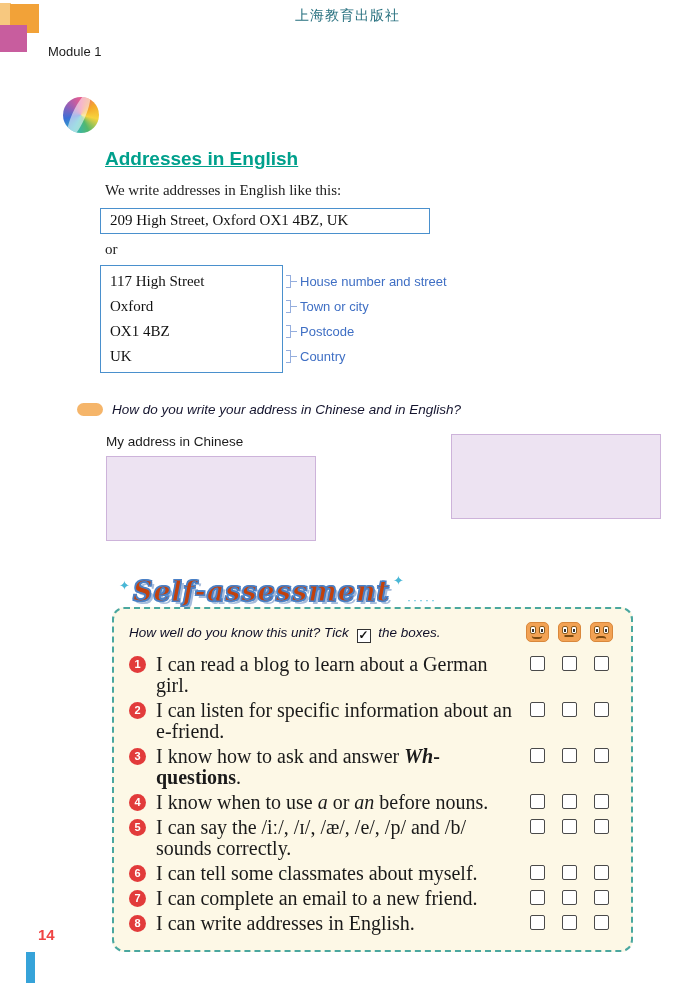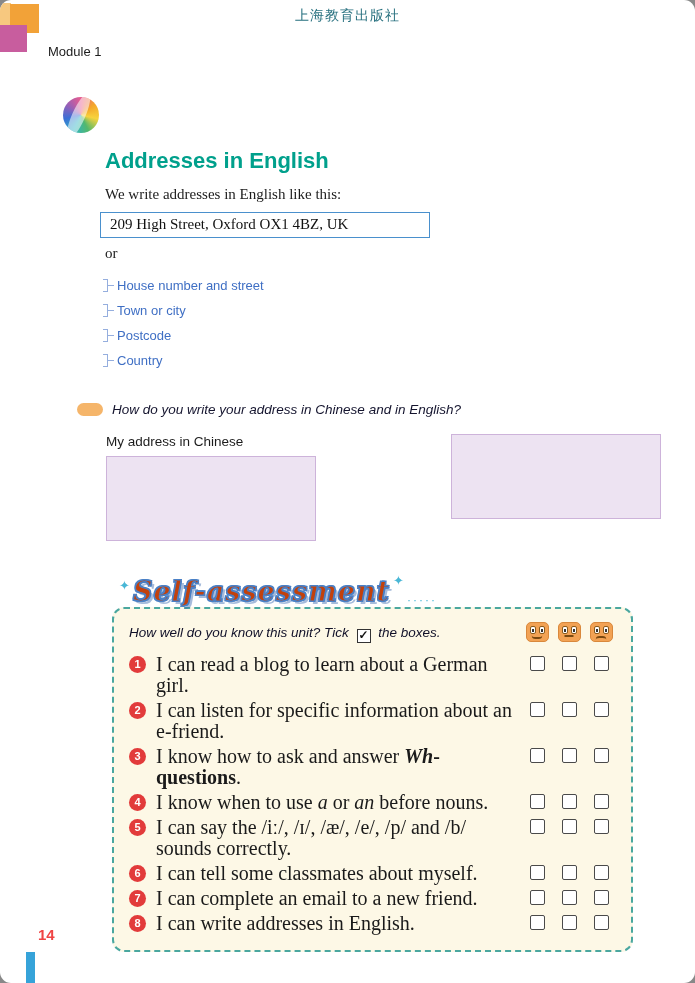--- a/index.html
+++ b/index.html
@@ -1,17 +1,17 @@
 <!DOCTYPE html>
 <html><head>
 <meta charset="utf-8">
 <style>
   html,body { margin:0; padding:0; background:#888; }
   .page { position:relative; width:695px; height:983px; background:#ffffff;
-          font-family:"Liberation Sans",sans-serif; overflow:hidden; margin:0 auto;border-radius:11px; }
+          font-family:"Liberation Sans",sans-serif; overflow:hidden; margin:0 auto; }
   .page * { box-sizing:border-box; }
 
   
   .sq-lightorange { position:absolute; left:0; top:3px; width:11px; height:23px; background:#f7c87f; }
   .sq-orange      { position:absolute; left:10px; top:4px; width:29px; height:29px; background:#f2a238; }
   .sq-overlap     { position:absolute; left:10px; top:25px; width:17px; height:8px; background:#d94f63; }
   .sq-pink        { position:absolute; left:0; top:25px; width:27px; height:27px; background:#c85d9e; }
 
   .publisher { position:absolute; top:7px; left:0; right:0; text-align:center;
                font-size:14px; color:#27707f; letter-spacing:1px; }
@@ -20,21 +20,21 @@
   .content { position:absolute; left:63px; top:97px; width:578px; }
 
   
   .cc-header { display:flex; align-items:center; gap:8px; }
   .globe { width:36px; height:36px; border-radius:50%; flex:none; position:relative; overflow:hidden;
            background:conic-gradient(#e85c8f,#f4a62a,#f7d33d,#53b86c,#2fb4c4,#3b6fd6,#9a5fb5,#e85c8f); }
   .globe::after { content:""; position:absolute; left:9px; top:-6px; width:13px; height:50px;
                   background:rgba(255,255,255,.55); transform:rotate(24deg); border-radius:50%; }
   .cc-title { font-size:21px; font-weight:bold; color:#1266b0; }
 
-  .section-title { margin:15px 0 12px 42px; font-size:22px; font-weight:bold; color:#00a08c; }
+  .section-title { margin:15px 0 12px 42px; font-size:19px; font-weight:bold; color:#00a08c;text-decoration:underline; }
   .intro { margin:11px 0 0 42px; font-family:"Liberation Serif",serif; font-size:15px; color:#1c1c1c; }
 
   .addr-inline { margin:9px 0 0 37px; width:330px; border:1.5px solid #4a90cd; background:#fff;
                  padding:3px 9px 4px; font-family:"Liberation Serif",serif; font-size:15px; color:#111; }
   .or { margin:7px 0 0 42px; font-family:"Liberation Serif",serif; font-size:15px; color:#1c1c1c; }
 
   .addr-wrap { margin:7px 0 0 37px; display:flex; }
   .addr-box  { width:183px; border:1.5px solid #4a90cd; background:#fff; padding:3px 9px; }
   .addr-line { height:25px; line-height:25px; font-family:"Liberation Serif",serif; font-size:15px; color:#111; }
   .addr-labels { margin-left:3px; padding-top:4px; }
@@ -112,20 +112,26 @@
       <span class="globe"></span>
     </div>
 
     <div class="section-title">Addresses in English</div>
     <div class="intro">We write addresses in English like this:</div>
 
     <div class="addr-inline">209 High Street, Oxford OX1 4BZ, UK</div>
     <div class="or">or</div>
 
     <div class="addr-wrap">
+      <div class="addr-box">
+        <div class="addr-line">117 High Street</div>
+        <div class="addr-line">Oxford</div>
+        <div class="addr-line">OX1 4BZ</div>
+        <div class="addr-line">UK</div>
+      </div>
       <div class="addr-labels">
         <div class="lbl-row">
           <span class="bracket"></span>
             <span class="dash"></span>
           <span class="lbl-text">House number and street</span>
         </div>
         <div class="lbl-row">
           <span class="bracket"></span>
             <span class="dash"></span>
           <span class="lbl-text">Town or city</span>

